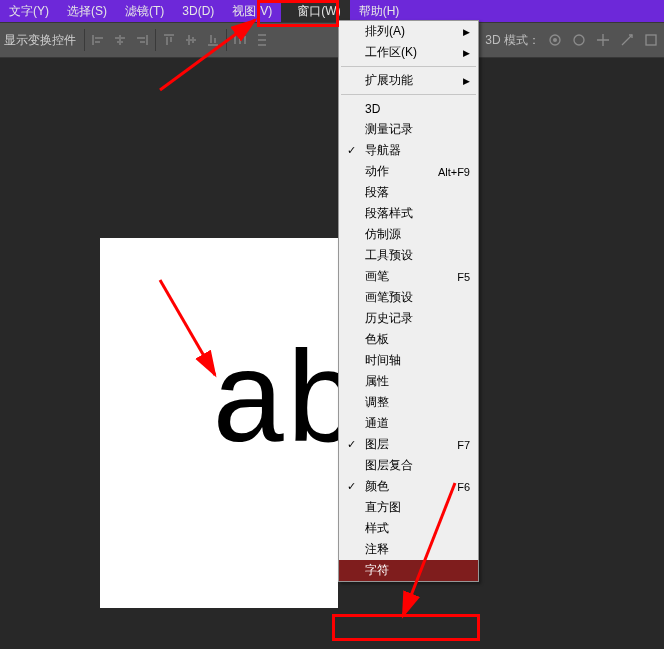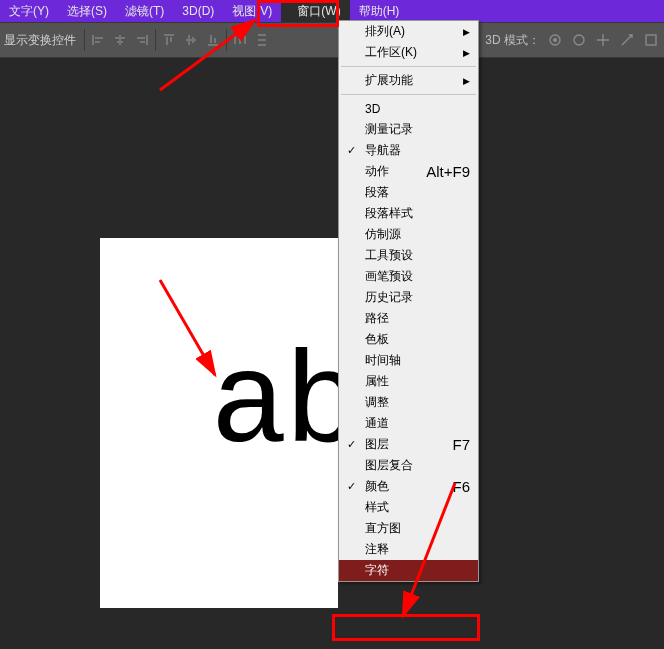--- a/index.html
+++ b/index.html
@@ -18,21 +18,21 @@
 .optbar .ricon { width:18px; height:18px; display:flex; align-items:center; justify-content:center; opacity:.55; margin-left:6px; }
 
 .workspace { position:absolute; top:58px; left:0; right:0; bottom:0; background:#282828; }
 .canvas { position:absolute; left:100px; top:180px; width:238px; height:370px; background:#fff; }
 .canvas .txt { position:absolute; left:110px; top:95px; font-size:130px; font-family:Liberation Mono, monospace; color:#000; letter-spacing:-4px; }
 
 .dropdown { position:absolute; top:20px; left:338px; width:141px; background:#efefef; border:1px solid #979797; box-shadow:2px 2px 3px rgba(0,0,0,.4); color:#000; }
 .dd-item { height:21px; display:flex; align-items:center; padding-left:26px; padding-right:8px; position:relative; cursor:default; }
 .dd-item .chk { position:absolute; left:8px; font-size:11px; }
 .dd-item .arr { position:absolute; right:8px; font-size:9px; color:#000; }
-.dd-item .sc { margin-left:auto; color:#000; font-size:15px; }
+.dd-item .sc { margin-left:auto; color:#000; font-size:11px; }
 .dd-item.sel { background:#7f1d1d; color:#fff; }
 .dd-sep { height:1px; background:#c6c6c6; margin:3px 2px; }
 
 .redbox { position:absolute; border:3px solid #ff0000; pointer-events:none; }
 .redbox.r1 { left:257px; top:0px; width:82px; height:27px; }
 .redbox.r2 { left:332px; top:614px; width:148px; height:27px; }
 
 .arrow-svg { position:absolute; pointer-events:none; }
 .arrow1 { left:155px; top:15px; }
 .arrow2 { left:155px; top:275px; }
@@ -183,27 +183,28 @@
     <div class="dd-item">
       <span>段落样式</span>
     </div>
     <div class="dd-item">
       <span>仿制源</span>
     </div>
     <div class="dd-item">
       <span>工具预设</span>
     </div>
     <div class="dd-item">
+      <span>画笔</span>
+      <span class="sc">F5</span>
+    </div>
+    <div class="dd-item">
       <span>画笔预设</span>
     </div>
     <div class="dd-item">
       <span>历史记录</span>
-    </div>
-    <div class="dd-item">
-      <span>路径</span>
     </div>
     <div class="dd-item">
       <span>色板</span>
     </div>
     <div class="dd-item">
       <span>时间轴</span>
     </div>
     <div class="dd-item">
       <span>属性</span>
     </div>
@@ -220,24 +221,24 @@
     </div>
     <div class="dd-item">
       <span>图层复合</span>
     </div>
     <div class="dd-item">
       <span class="chk">✓</span>
       <span>颜色</span>
       <span class="sc">F6</span>
     </div>
     <div class="dd-item">
+      <span>直方图</span>
+    </div>
+    <div class="dd-item">
       <span>样式</span>
-    </div>
-    <div class="dd-item">
-      <span>直方图</span>
     </div>
     <div class="dd-item">
       <span>注释</span>
     </div>
     <div class="dd-item sel">
       <span>字符</span>
     </div>
   </div>
 
 <div class="redbox r1"></div>

